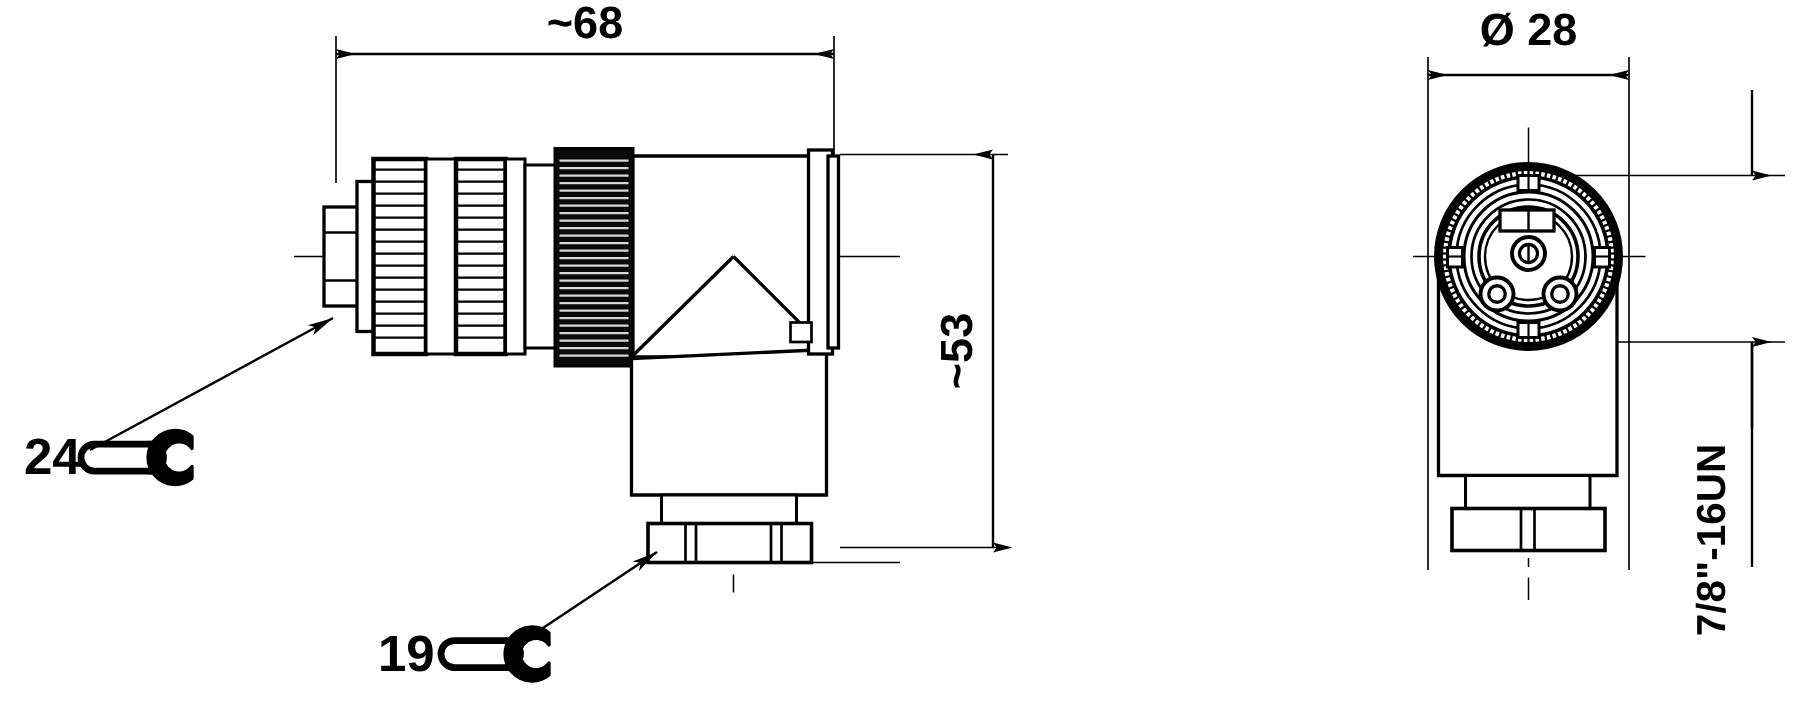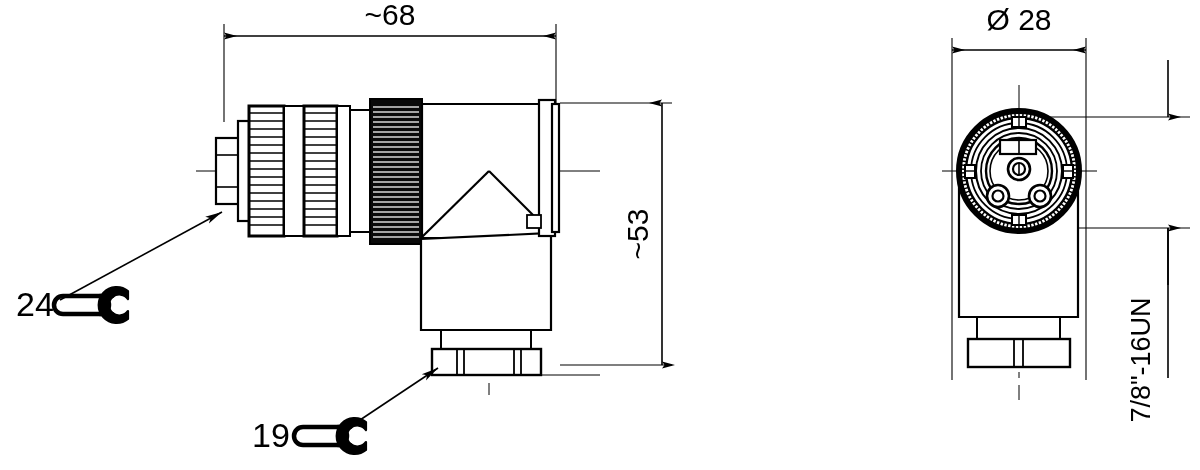--- a/index.html
+++ b/index.html
@@ -10,20 +10,21 @@
   }
   body {
     font-family: "Liberation Sans", sans-serif;
   }
   #drawing-root {
     position: relative;
     width: 1200px;
     height: 470px;
     background: #ffffff;
     overflow: hidden;
+    font-weight: bold;
   }
   svg.tech-drawing {
     display: block;
     width: 1200px;
     height: 470px;
   }
   .dim-text {
     font-family: "Liberation Sans", sans-serif;
     font-size: 30px;
     fill: #000000;

